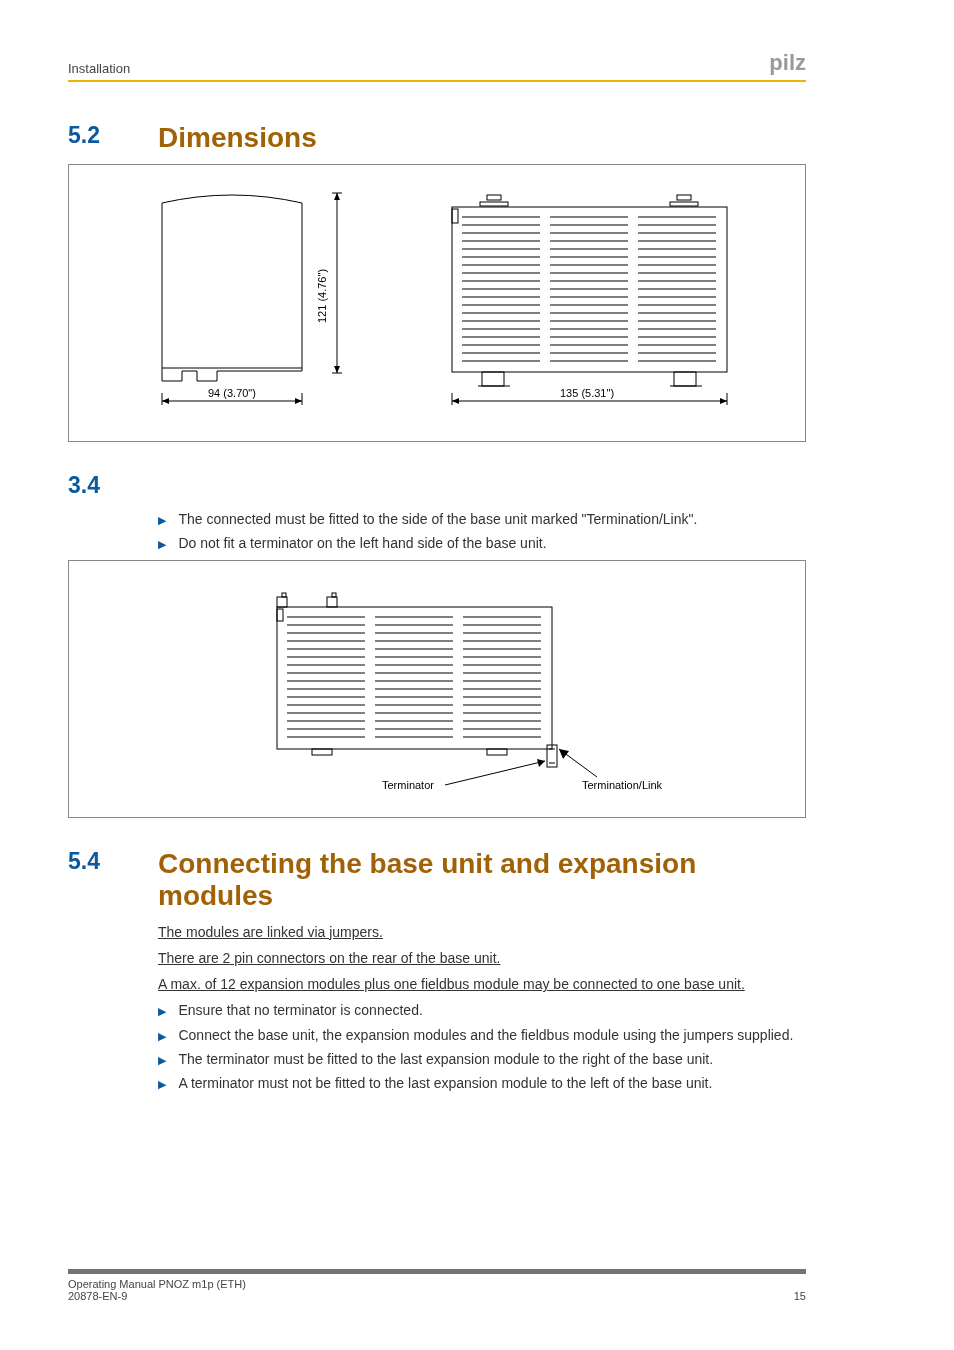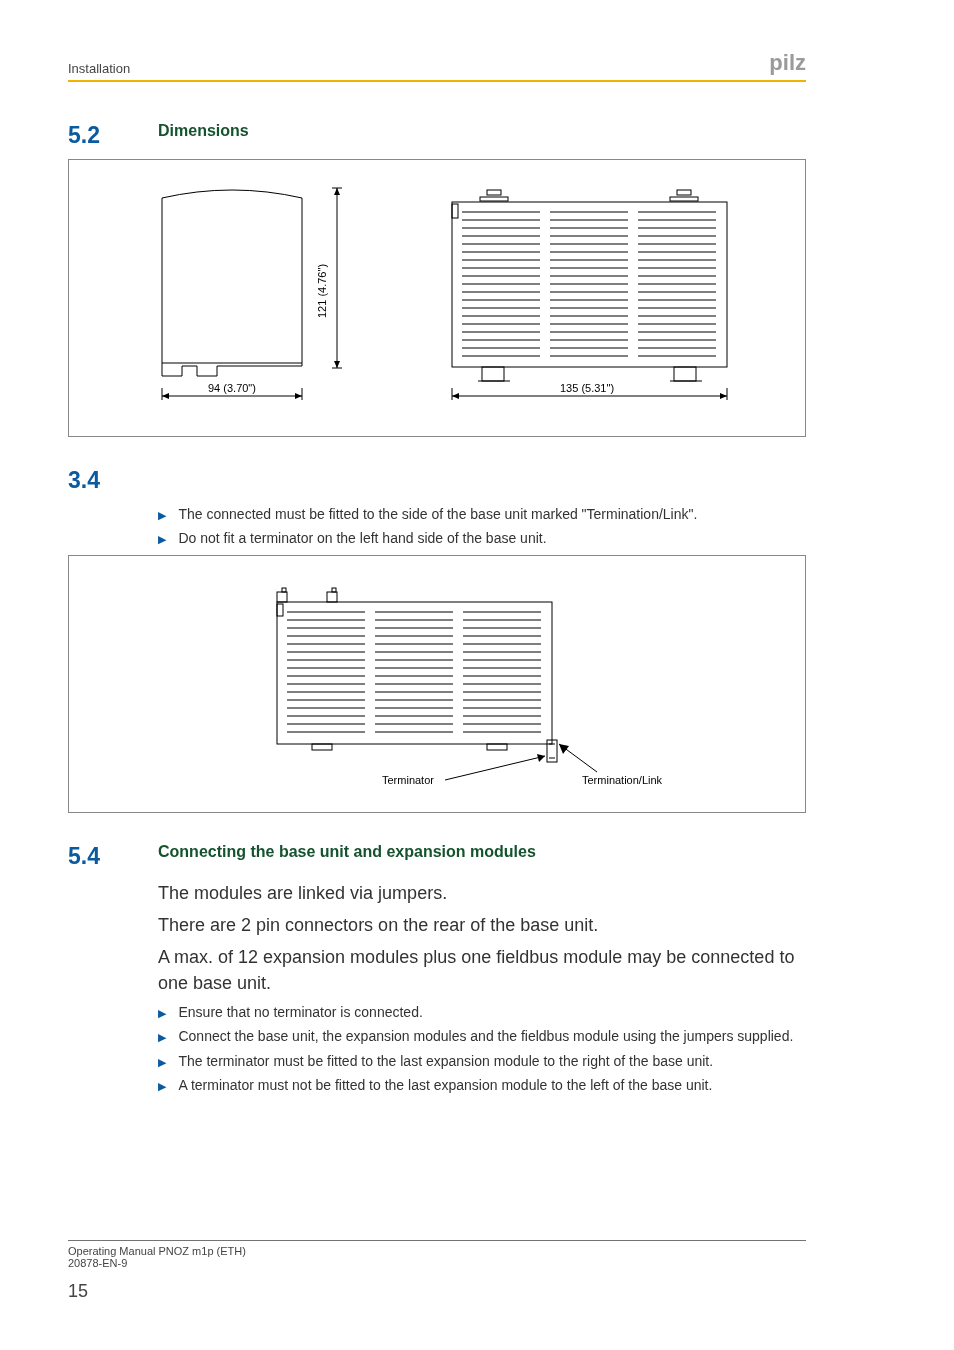--- a/index.html
+++ b/index.html
@@ -40,23 +40,23 @@
     margin-bottom: 10px;
   }
   .sec-num {
     width: 90px;
     font-size: 23px;
     font-weight: bold;
     color: #0b5aa0;
     flex-shrink: 0;
   }
   .sec-title {
-    font-size: 16px;
+    font-size: 28px;
     font-weight: bold;
-    color: #14532d;
+    color: #a16207;
   }
   .content {
     margin-left: 90px;
   }
   .figure-box {
     border: 1px solid #888;
     padding: 18px 20px;
     margin: 6px 0 30px 0;
   }
   .bullet-item {
@@ -67,39 +67,39 @@
     line-height: 1.45;
   }
   .bullet-item .arrow {
     color: #0b5aa0;
     font-size: 11px;
     margin-right: 12px;
     margin-top: 4px;
     flex-shrink: 0;
   }
   .para {
-    font-size: 18px;
+    font-size: 14px;
     line-height: 1.45;
     margin: 6px 0;
+    text-decoration: underline;
   }
   .footer {
     position: absolute;
     bottom: 48px;
     left: 68px;
     right: 68px;
-    border-top: 1px solid #737373;
+    border-top: 5px solid #737373;
     padding-top: 4px;
     font-size: 11px;
     color: #444;
     display: flex;
     justify-content: space-between;
     align-items: flex-start;
-    flex-direction: column;
-  }
-  .footer .right { font-size: 18px; margin-top: 12px; }
+  }
+  .footer .right { font-size: 11px; margin-top: 12px; }
 
   
   .fig1 {
     display: flex;
     justify-content: center;
     align-items: flex-end;
     gap: 30px;
   }
   .case-side {
     stroke: #000; fill: none; stroke-width: 1;

